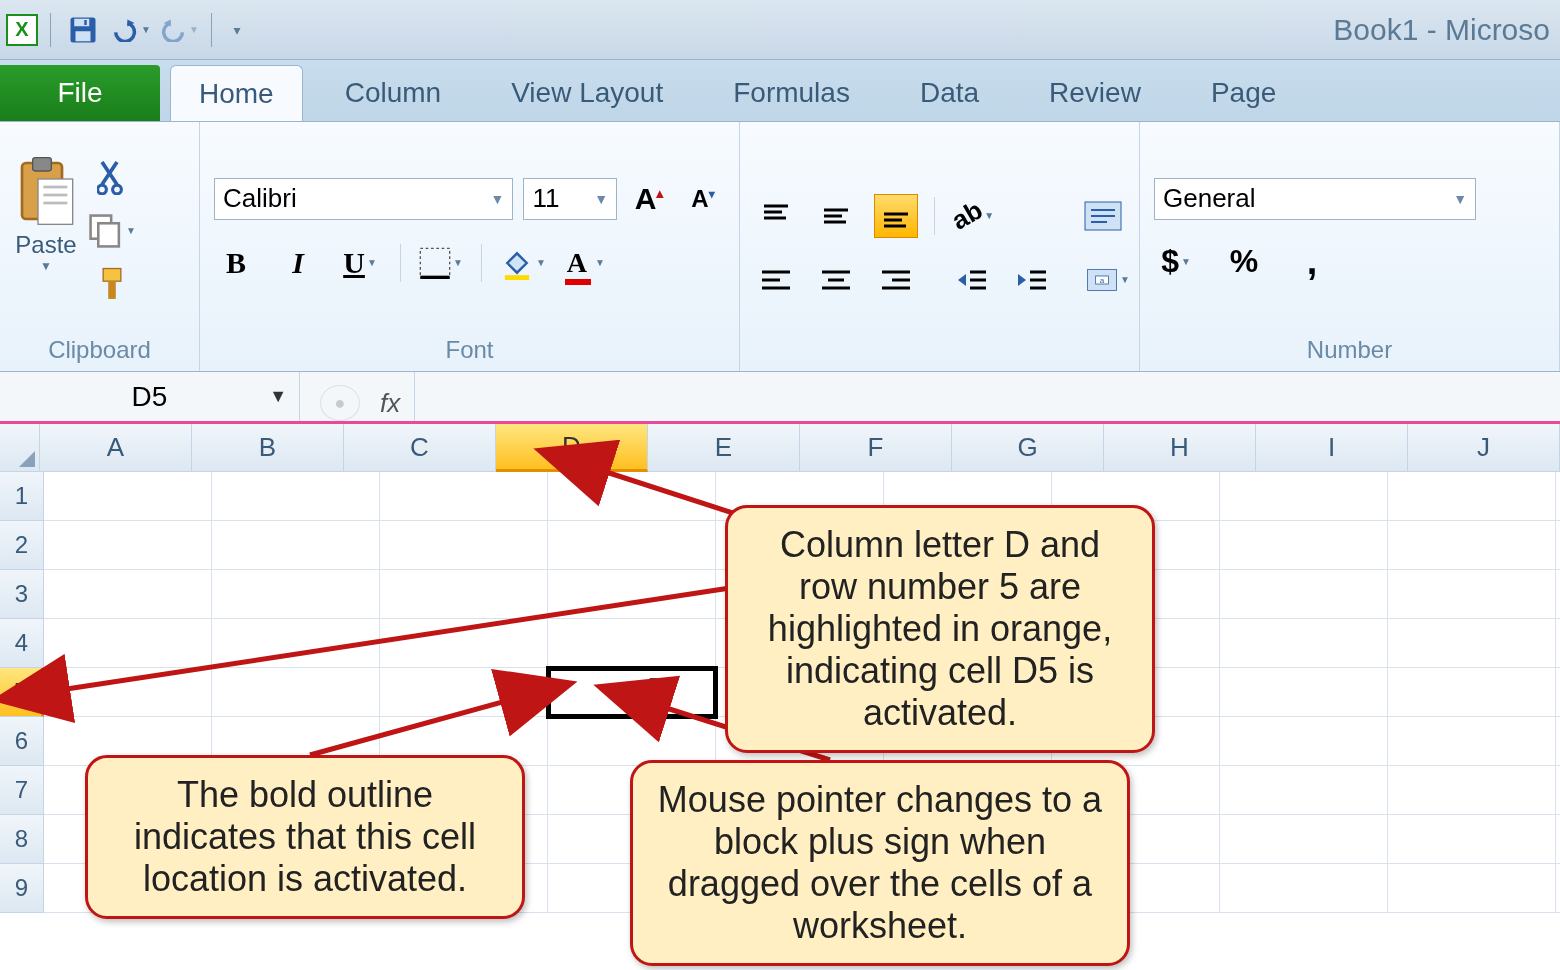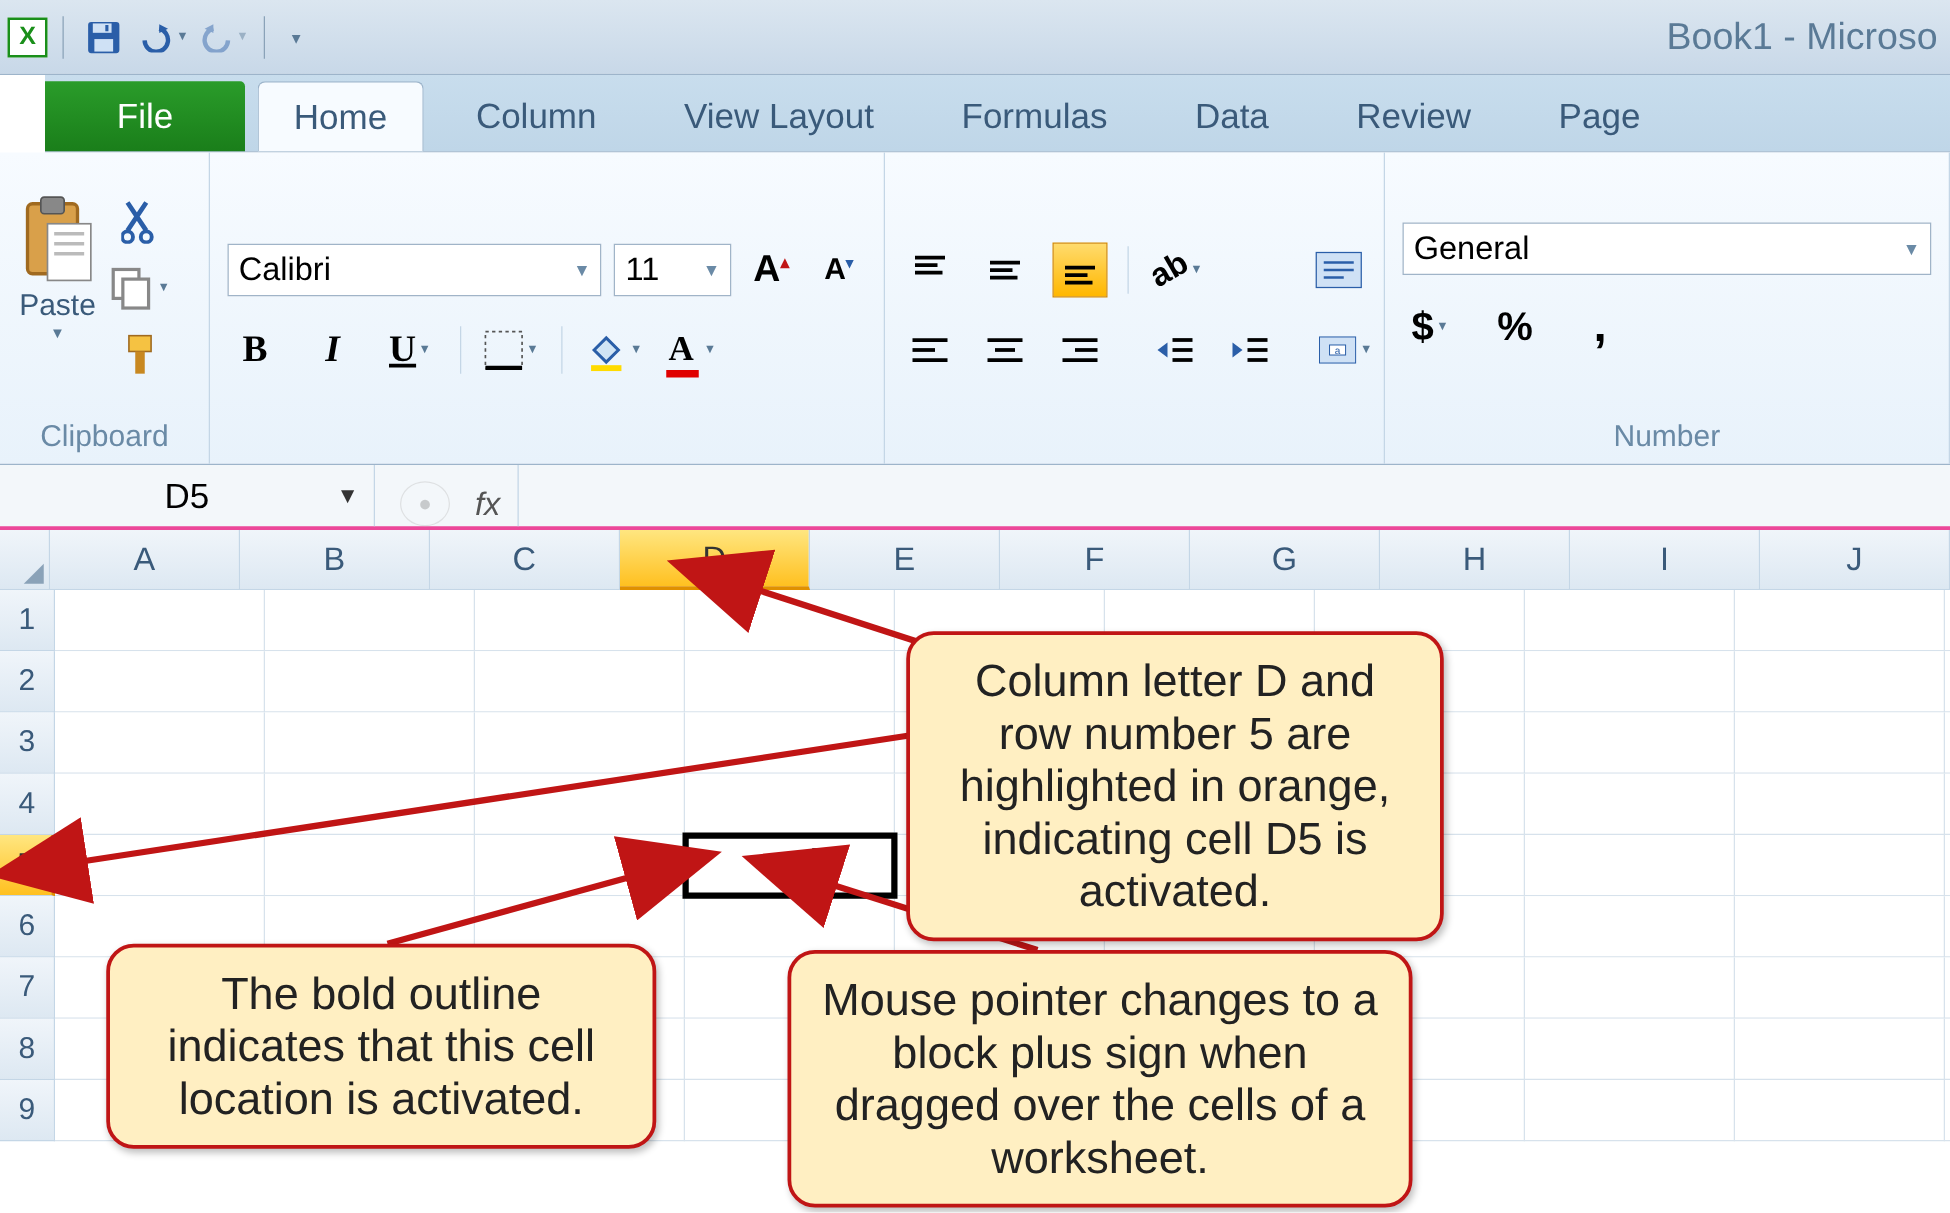--- a/index.html
+++ b/index.html
@@ -8,21 +8,21 @@
   
   .titlebar { height: 60px; background: linear-gradient(#dbe6f0, #c8d8e8); border-bottom: 1px solid #9db4ca; display: flex; align-items: center; position: relative; }
   .qat { display: flex; align-items: center; gap: 8px; padding-left: 6px; }
   .excel-logo { width: 32px; height: 32px; background: #fff; border: 2px solid #1a8f1a; display: flex; align-items: center; justify-content: center; color: #1a8f1a; font-weight: bold; font-size: 20px; }
   .qat-sep { width: 1px; height: 34px; background: #8aa2b8; margin: 0 4px; }
   .qat-btn { width: 40px; height: 40px; display: flex; align-items: center; justify-content: center; position: relative; }
   .drop-tiny { font-size: 10px; color: #5a7a96; margin-left: 2px; }
   .title-text { position: absolute; right: 10px; top: 50%; transform: translateY(-50%); font-size: 30px; color: #5a7a96; }
 
   
-  .ribbon-tabs { height: 62px; background: linear-gradient(#c8dded, #bfd6e8); display: flex; align-items: flex-end; border-bottom: 1px solid #9db4ca; margin-left: 36px; }
+  .ribbon-tabs { height: 62px; background: linear-gradient(#c8dded, #bfd6e8); display: flex; align-items: flex-end; border-bottom: 1px solid #9db4ca; }
   .file-tab { height: 56px; width: 160px; background: linear-gradient(#2a9c2a, #1a7e1a); color: #fff; font-size: 28px; display: flex; align-items: center; justify-content: center; margin-right: 10px; border-top-right-radius: 4px; }
   .rtab { height: 56px; padding: 0 28px; font-size: 28px; color: #3a5a7a; display: flex; align-items: center; margin-right: 14px; }
   .rtab.active { background: #f7fbff; border: 1px solid #9db4ca; border-bottom: none; border-top-left-radius: 6px; border-top-right-radius: 6px; color: #3a5a7a; }
 
   
   .ribbon-body { height: 250px; background: linear-gradient(#f7fbff, #e8f2fb); border-bottom: 1px solid #9db4ca; display: flex; }
   .rgroup { border-right: 1px solid #c4d6e6; height: 100%; display: flex; flex-direction: column; justify-content: space-between; padding: 6px 14px 4px 14px; position: relative; }
   .rgroup-label { text-align: center; font-size: 24px; color: #6a8aa6; height: 34px; display: flex; align-items: center; justify-content: center; position: relative; }
   .rrow { display: flex; align-items: center; gap: 10px; }
   .rg-content { flex: 1; display: flex; flex-direction: column; justify-content: center; gap: 20px; }
@@ -203,20 +203,21 @@
               <rect x="4" y="24" width="20" height="4" fill="#ffdb00"></rect>
             </svg>
           <span class="drop-tiny">▼</span>
         </div>
         <div class="btn-sm">
           <span style="font-size:28px;font-weight:bold;font-family:serif;position:relative">A<span style="position:absolute;left:-2px;bottom:-6px;width:26px;height:6px;background:#e00000"></span></span>
           <span class="drop-tiny" style="margin-left:8px">▼</span>
         </div>
       </div>
     </div>
+    <div class="rgroup-label">Font</div>
   </div>
 
   <div class="rgroup" style="width:400px">
     <div class="rg-content">
       <div class="rrow" style="gap:16px">
         <div class="btn-sm">
             <svg width="32" height="28">
               <line x1="4" y1="4" x2="28" y2="4" stroke="#000" stroke-width="3"></line>
               <line x1="4" y1="10" x2="22" y2="10" stroke="#000" stroke-width="3"></line>
               <line x1="4" y1="16" x2="26" y2="16" stroke="#000" stroke-width="3"></line>
@@ -299,21 +300,21 @@
             </svg>
           <span class="drop-tiny">▼</span>
         </div>
       </div>
     </div>
   </div>
 
   <div class="rgroup" style="flex:1">
     <div class="rg-content">
       <div class="rrow">
-        <div class="combo" style="width:423px;font-size:26px">
+        <div class="combo" style="width:322px;font-size:26px">
           <span>General</span>
           <span class="drop">▼</span>
         </div>
       </div>
       <div class="rrow" style="gap:24px">
         <div class="btn-sm">
             <span style="font-size:32px;font-weight:bold">$</span>
             <span class="drop-tiny">▼</span>
           </div>
         <div class="btn-sm">

